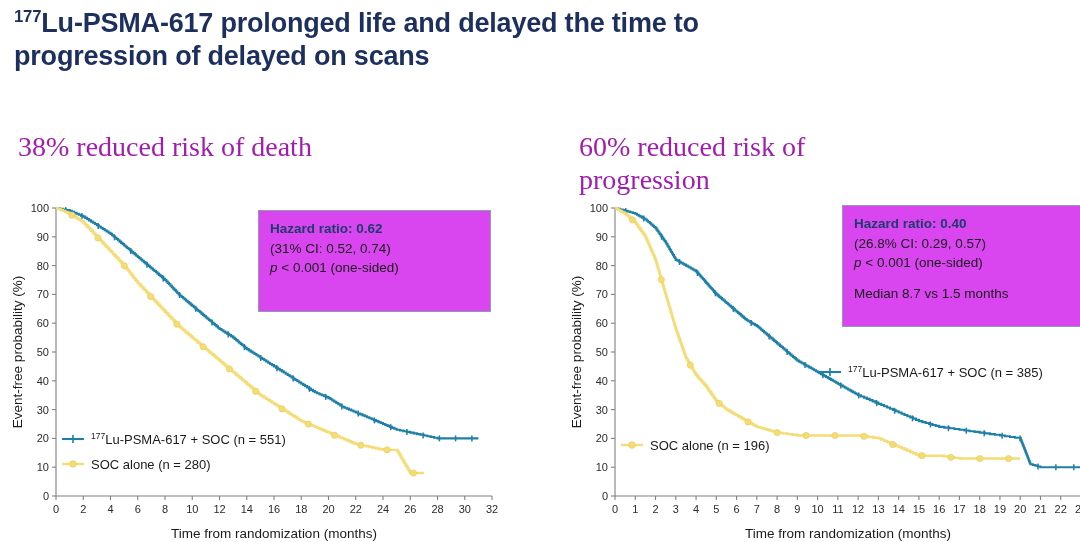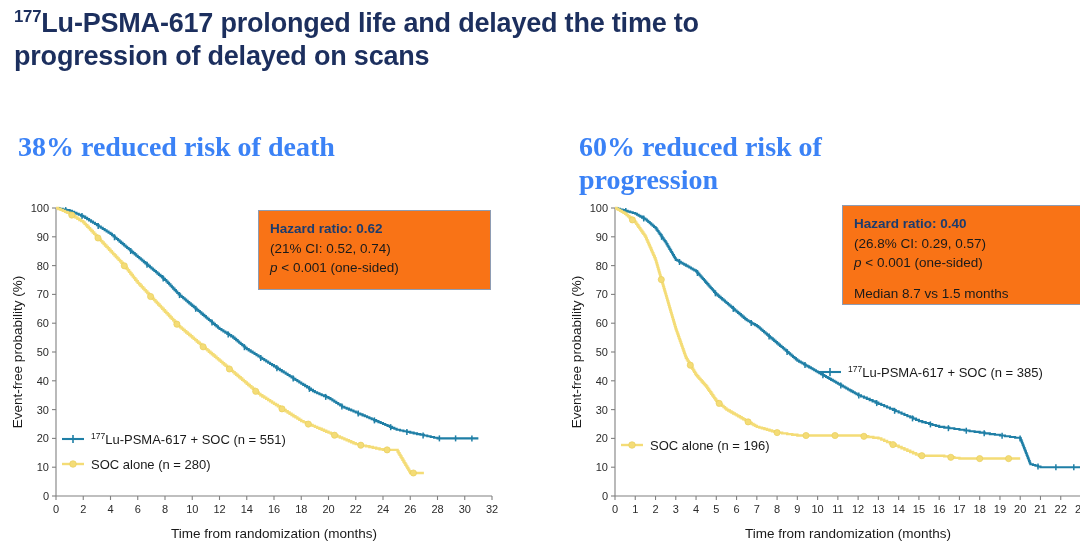--- a/index.html
+++ b/index.html
@@ -48,34 +48,34 @@
   }
   .panel-left  { left: 0px;   width: 540px; }
   .panel-right { left: 557px; width: 540px; }
 
   .panel-heading {
     position: absolute;
     top: 10px;
     left: 18px;
     width: 470px;
     font-family: "Liberation Serif", serif;
-    font-weight: bold;
+    font-weight: normal;
     font-size: 28px;
     line-height: 1.18;
-    color: #3b82f6;
+    color: #a21caf;
   }
   .panel-right .panel-heading { left: 22px; width: 300px; }
 
   
   .stat-box {
     position: absolute;
     border: 1.5px solid #8e9cb3;
-    background: #f97316;
+    background: #d946ef;
     box-sizing: border-box;
-    padding: 8px 11px 0 11px;
+    padding: 8px 11px 22px 11px;
     font-size: 13.5px;
     line-height: 1.42;
     color: #1a1a1a;
   }
   .stat-box-left  { left: 258px; top: 90px;  width: 233px; }
   .stat-box-right { left: 285px; top: 85px;  width: 245px; }
   .stat-hr {
     font-weight: bold;
     color: #1c3c6e;
     margin-bottom: 1px;
@@ -139,21 +139,21 @@
   <div class="slide-title">
     <span class="sup">177</span><span>Lu-PSMA-617 prolonged life and delayed the time to</span><br>
     <span>progression of delayed on scans</span>
   </div>
 
   <div class="panel panel-left">
     <div class="panel-heading">38% reduced risk of death</div>
 
     <div class="stat-box stat-box-left">
       <div class="stat-line stat-hr"><span>Hazard ratio: </span><span>0.62</span></div>
-      <div class="stat-line">(21% CI: 0.52, 0.74)</div>
+      <div class="stat-line">(31% CI: 0.52, 0.74)</div>
       <div class="stat-line"><span class="ital">p</span><span> &lt; 0.001 (one-sided)</span></div>
       <div class="stat-gap"></div>
     </div>
 
     <div class="chart-wrap">
       <svg class="km" id="svg-left" width="540" height="344" viewBox="0 0 540 344">
           <path d="M56,10 L56,298" class="axis-line"></path>
           <path d="M56,298 L492,298" class="axis-line"></path>
           <path d="M52,298 L56,298" class="tick"></path>
           <text x="49" y="302" class="tick-label tick-label-y">0</text>

